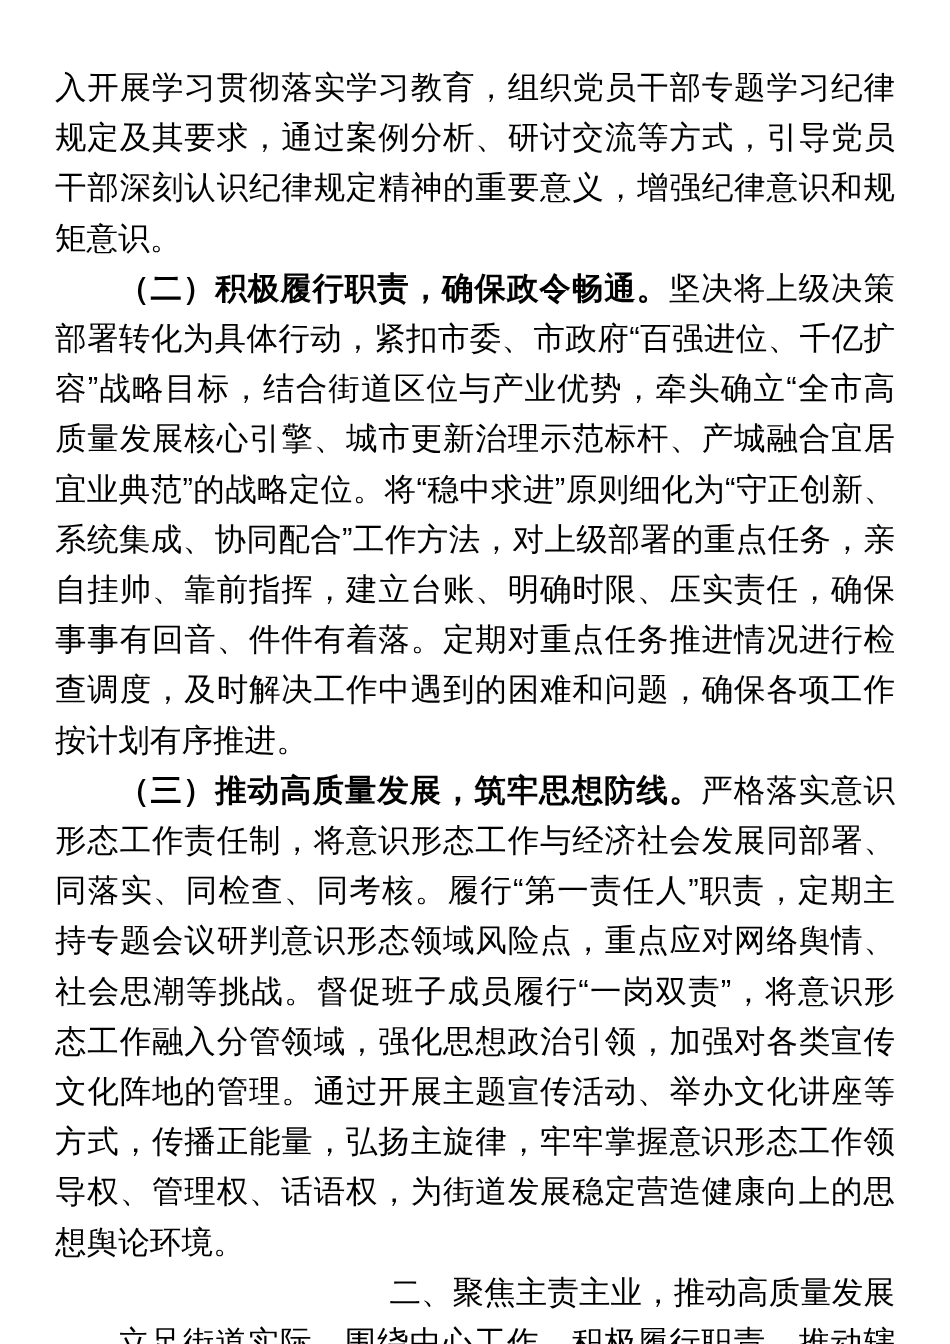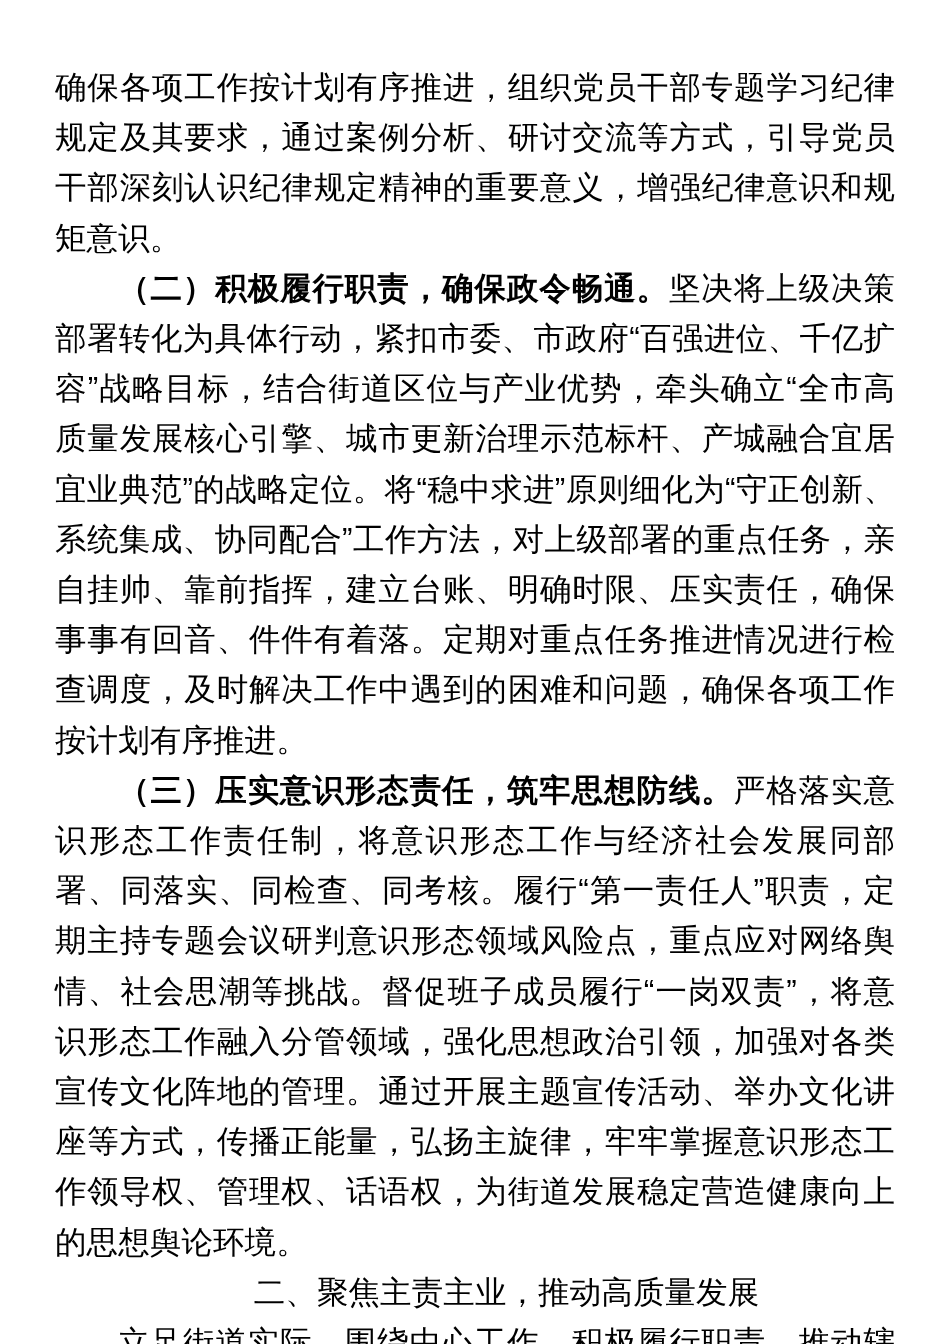--- a/index.html
+++ b/index.html
@@ -38,44 +38,44 @@
     text-indent: 0;
   }
   p.indent {
     text-indent: 2em;
   }
   p.heading-line {
     margin: 0;
     padding: 0;
     font-size: 31.5px;
     line-height: 50.2px;
-    text-align: center;
+    text-align: right;
     text-indent: 2em;
     letter-spacing: 0.1px;
   }
   .run-in {
     font-weight: bold;
   }
 </style>
 </head>
 <body>
 
 <div class="page">
   <div class="doc-body">
 
     <p class="para">
-      <span>确保各项工作按计划有序推进，组织党员干部专题学习纪律规定及其要求，通过案例分析、研讨交流等方式，引导党员干部深刻认识纪律规定精神的重要意义，增强纪律意识和规矩意识。</span>
+      <span>入开展学习贯彻落实学习教育，组织党员干部专题学习纪律规定及其要求，通过案例分析、研讨交流等方式，引导党员干部深刻认识纪律规定精神的重要意义，增强纪律意识和规矩意识。</span>
     </p>
 
     <p class="para indent">
       <span class="run-in">（二）积极履行职责，确保政令畅通。</span><span>坚决将上级决策部署转化为具体行动，紧扣市委、市政府“百强进位、千亿扩容”战略目标，结合街道区位与产业优势，牵头确立“全市高质量发展核心引擎、城市更新治理示范标杆、产城融合宜居宜业典范”的战略定位。将“稳中求进”原则细化为“守正创新、系统集成、协同配合”工作方法，对上级部署的重点任务，亲自挂帅、靠前指挥，建立台账、明确时限、压实责任，确保事事有回音、件件有着落。定期对重点任务推进情况进行检查调度，及时解决工作中遇到的困难和问题，确保各项工作按计划有序推进。</span>
     </p>
 
     <p class="para indent">
-      <span class="run-in">（三）压实意识形态责任，筑牢思想防线。</span><span>严格落实意识形态工作责任制，将意识形态工作与经济社会发展同部署、同落实、同检查、同考核。履行“第一责任人”职责，定期主持专题会议研判意识形态领域风险点，重点应对网络舆情、社会思潮等挑战。督促班子成员履行“一岗双责”，将意识形态工作融入分管领域，强化思想政治引领，加强对各类宣传文化阵地的管理。通过开展主题宣传活动、举办文化讲座等方式，传播正能量，弘扬主旋律，牢牢掌握意识形态工作领导权、管理权、话语权，为街道发展稳定营造健康向上的思想舆论环境。</span>
+      <span class="run-in">（三）推动高质量发展，筑牢思想防线。</span><span>严格落实意识形态工作责任制，将意识形态工作与经济社会发展同部署、同落实、同检查、同考核。履行“第一责任人”职责，定期主持专题会议研判意识形态领域风险点，重点应对网络舆情、社会思潮等挑战。督促班子成员履行“一岗双责”，将意识形态工作融入分管领域，强化思想政治引领，加强对各类宣传文化阵地的管理。通过开展主题宣传活动、举办文化讲座等方式，传播正能量，弘扬主旋律，牢牢掌握意识形态工作领导权、管理权、话语权，为街道发展稳定营造健康向上的思想舆论环境。</span>
     </p>
 
     <p class="heading-line">
       <span>二、聚焦主责主业，推动高质量发展</span>
     </p>
 
     <p class="para indent">
       <span>立足街道实际，围绕中心工作，积极履行职责，推动辖区经济社会各项事业高质量发展。</span>
     </p>
 

